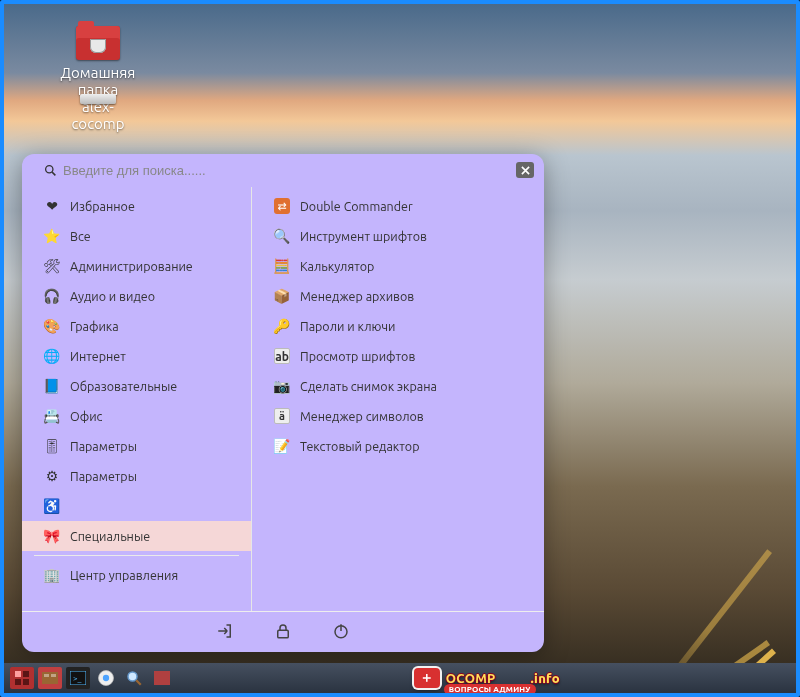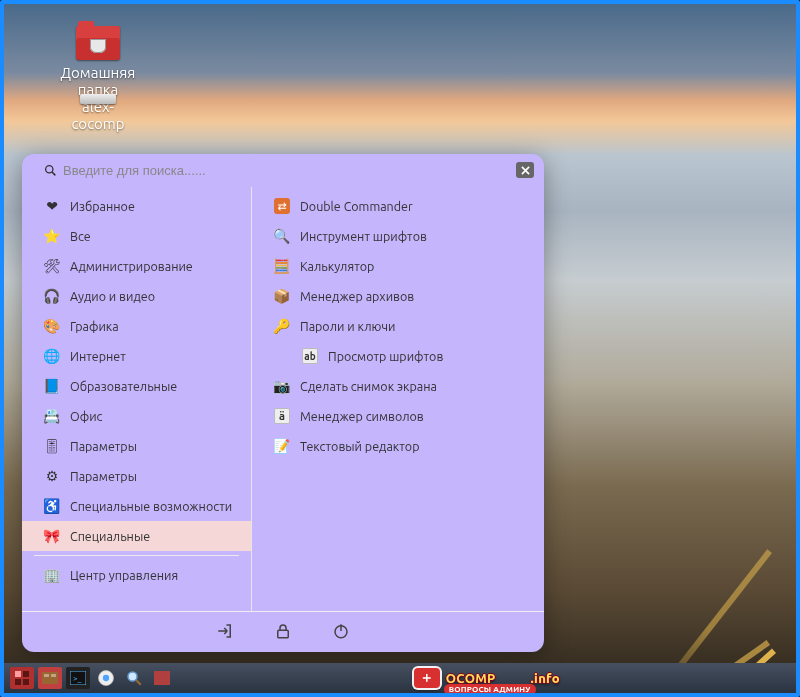--- a/index.html
+++ b/index.html
@@ -239,21 +239,20 @@
           <div class="item">
             <span class="ic">🎚</span>
             <span>Параметры</span>
           </div>
           <div class="item">
             <span class="ic">⚙</span>
             <span>Параметры</span>
           </div>
           <div class="item">
             <span class="ic">♿</span>
-            <span>Специальные возможности</span>
           </div>
           <div class="item selected">
             <span class="ic">🎀</span>
             <span>Специальные</span>
           </div>
           <div class="sep"></div>
           <div class="item">
             <span class="ic">🏢</span>
             <span>Центр управления</span>
           </div>
@@ -273,21 +272,21 @@
           </div>
           <div class="item">
             <span class="ic">📦</span>
             <span>Менеджер архивов</span>
           </div>
           <div class="item">
             <span class="ic">🔑</span>
             <span>Пароли и ключи</span>
           </div>
           <div class="item">
-            <span class="ic" style="font-size: 10px; font-weight: 700; background: rgb(238, 238, 238); border: 1px solid rgb(187, 187, 187); border-radius: 2px; margin-left: 28px;">ab</span>
+            <span class="ic" style="font-size: 12px; font-weight: 700; background: rgb(238, 238, 238); border: 1px solid rgb(187, 187, 187); border-radius: 2px;">ab</span>
             <span>Просмотр шрифтов</span>
           </div>
           <div class="item">
             <span class="ic">📷</span>
             <span>Сделать снимок экрана</span>
           </div>
           <div class="item">
             <span class="ic" style="font-size: 11px; font-weight: 700; background: rgb(238, 238, 238); border: 1px solid rgb(187, 187, 187); border-radius: 2px;">ä</span>
             <span>Менеджер символов</span>
           </div>

